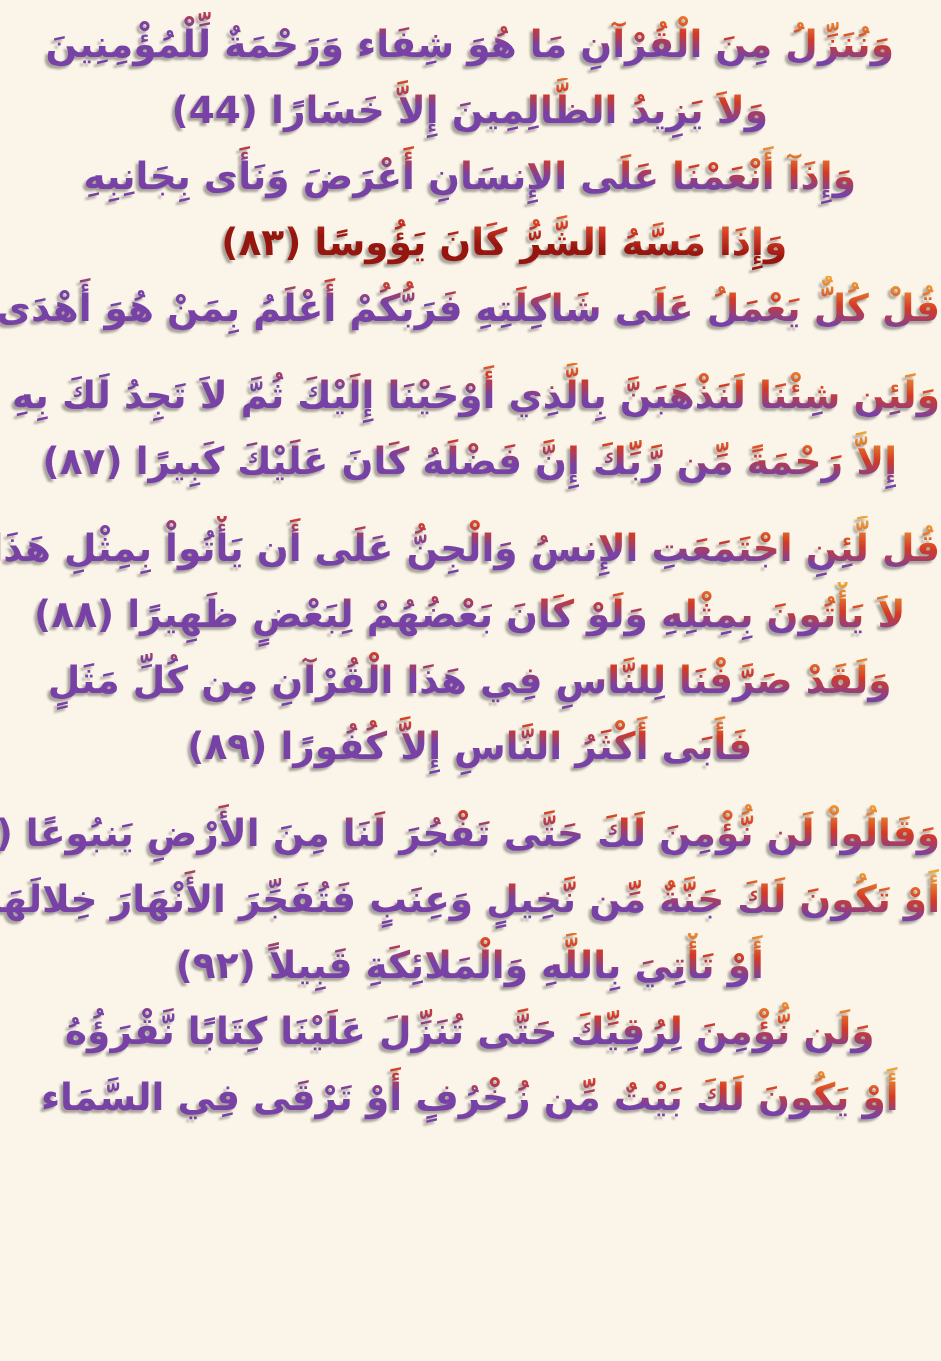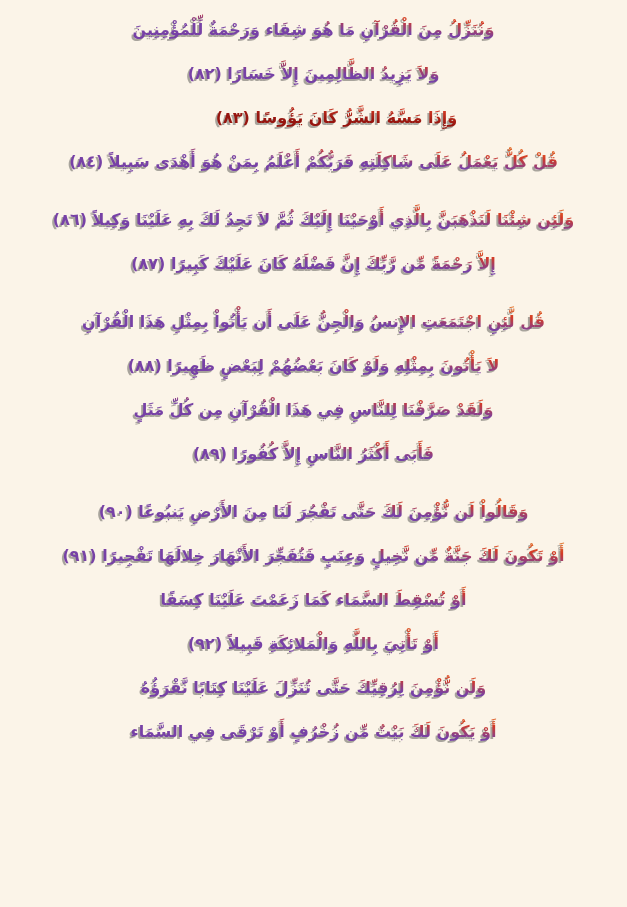--- a/index.html
+++ b/index.html
@@ -30,21 +30,21 @@
     text-align: center;
   }
   .para {
     margin: 0 0 14px 0;
   }
   .para:last-child { margin-bottom: 0; text-align: center; }
   .line {
     display: block;
     height: 44px;
     line-height: 44px;
-    font-size: 16px;
+    font-size: 25px;
     font-weight: bold;
     white-space: nowrap;
     letter-spacing: 0;
     
     background-image: linear-gradient(183deg,
       var(--gradient-top) 5px,
       var(--gradient-middle) 23px,
       var(--gradient-bottom) 37px);
     -webkit-background-clip: text;
     background-clip: text;
@@ -59,21 +59,22 @@
     padding-left: 46px;
   }
 </style>
 </head>
 <body style="background: rgb(251, 244, 232);">
 
 <div class="page">
 
   <div class="para">
     <div class="line">وَنُنَزِّلُ مِنَ الْقُرْآنِ مَا هُوَ شِفَاء وَرَحْمَةٌ لِّلْمُؤْمِنِينَ</div>
-    <div class="line">وَلاَ يَزِيدُ الظَّالِمِينَ إِلاَّ خَسَارًا (٨٢)</div>
+    <div class="line">وَلاَ يَزِيدُ الظَّالِمِينَ إِلاَّ خَسَارًا (44)</div>
+    <div class="line">وَإِذَآ أَنْعَمْنَا عَلَى الإِنسَانِ أَعْرَضَ وَنَأَى بِجَانِبِهِ</div>
     <div class="line tone-red">وَإِذَا مَسَّهُ الشَّرُّ كَانَ يَؤُوسًا (٨٣)</div>
     <div class="line">قُلْ كُلٌّ يَعْمَلُ عَلَى شَاكِلَتِهِ فَرَبُّكُمْ أَعْلَمُ بِمَنْ هُوَ أَهْدَى سَبِيلاً (٨٤)</div>
   </div>
 
   <div class="para">
   </div>
 
   <div class="para">
     <div class="line">وَلَئِن شِئْنَا لَنَذْهَبَنَّ بِالَّذِي أَوْحَيْنَا إِلَيْكَ ثُمَّ لاَ تَجِدُ لَكَ بِهِ عَلَيْنَا وَكِيلاً (٨٦)</div>
     <div class="line">إِلاَّ رَحْمَةً مِّن رَّبِّكَ إِنَّ فَضْلَهُ كَانَ عَلَيْكَ كَبِيرًا (٨٧)</div>
@@ -82,19 +83,18 @@
   <div class="para">
     <div class="line">قُل لَّئِنِ اجْتَمَعَتِ الإِنسُ وَالْجِنُّ عَلَى أَن يَأْتُواْ بِمِثْلِ هَذَا الْقُرْآنِ</div>
     <div class="line">لاَ يَأْتُونَ بِمِثْلِهِ وَلَوْ كَانَ بَعْضُهُمْ لِبَعْضٍ ظَهِيرًا (٨٨)</div>
     <div class="line">وَلَقَدْ صَرَّفْنَا لِلنَّاسِ فِي هَذَا الْقُرْآنِ مِن كُلِّ مَثَلٍ</div>
     <div class="line">فَأَبَى أَكْثَرُ النَّاسِ إِلاَّ كُفُورًا (٨٩)</div>
   </div>
 
   <div class="para">
     <div class="line">وَقَالُواْ لَن نُّؤْمِنَ لَكَ حَتَّى تَفْجُرَ لَنَا مِنَ الأَرْضِ يَنبُوعًا (٩٠)</div>
     <div class="line">أَوْ تَكُونَ لَكَ جَنَّةٌ مِّن نَّخِيلٍ وَعِنَبٍ فَتُفَجِّرَ الأَنْهَارَ خِلالَهَا تَفْجِيرًا (٩١)</div>
-    <div class="line">أَوْ تُسْقِطَ السَّمَاء كَمَا زَعَمْتَ عَلَيْنَا كِسَفًا</div>
     <div class="line">أَوْ تَأْتِيَ بِاللَّهِ وَالْمَلائِكَةِ قَبِيلاً (٩٢)</div>
     <div class="line">وَلَن نُّؤْمِنَ لِرُقِيِّكَ حَتَّى تُنَزِّلَ عَلَيْنَا كِتَابًا نَّقْرَؤُهُ</div>
     <div class="line">أَوْ يَكُونَ لَكَ بَيْتٌ مِّن زُخْرُفٍ أَوْ تَرْقَى فِي السَّمَاء</div>
   </div>
 
 </div>
 
 </body></html>

